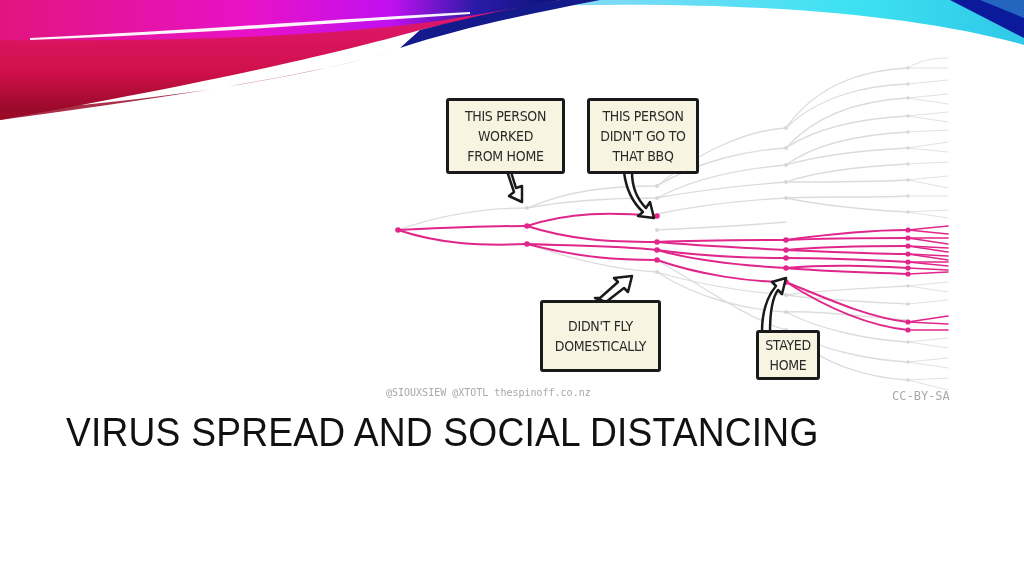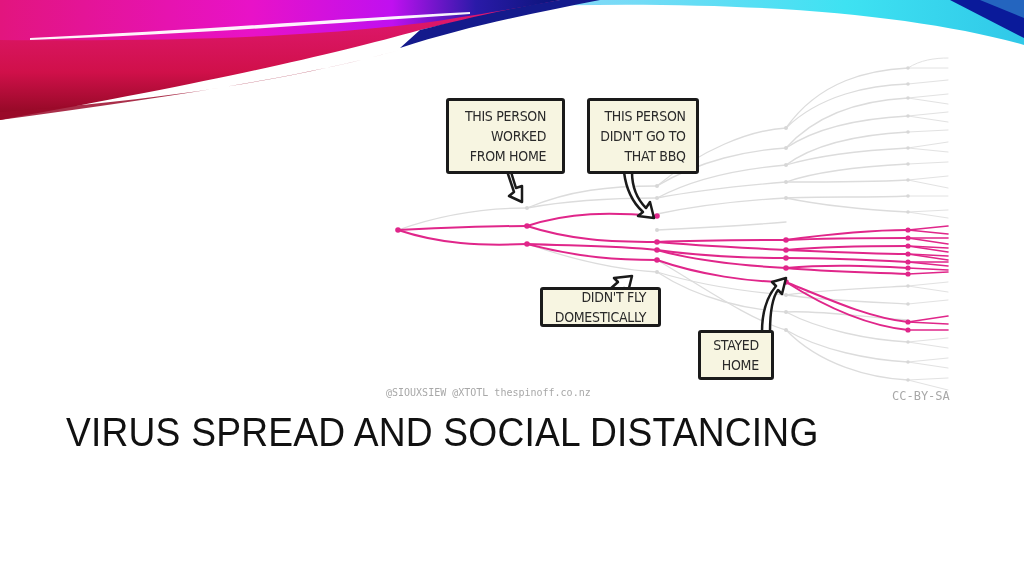--- a/index.html
+++ b/index.html
@@ -11,21 +11,21 @@
   .slide { position: absolute; inset: 0; }
   .deco { position: absolute; left: 0; top: 0; width: 1024px; height: 140px; }
   .illustration { position: absolute; left: 380px; top: 55px; width: 570px; height: 350px; }
   .callout {
     position: absolute;
     background: #f7f5e1;
     border: 3px solid #1a1a1a;
     border-radius: 3px;
     box-sizing: border-box;
     display: flex; align-items: center; justify-content: center;
-    text-align: right;
+    text-align: center;
     font-family: "DejaVu Sans Condensed", "DejaVu Sans", sans-serif;
     font-stretch: condensed;
     color: #2a2a2a;
     font-size: 14px;
     line-height: 20px;
     letter-spacing: -0.3px;
     white-space: pre-line;
   }
   .credit {
     position: absolute;
@@ -256,25 +256,25 @@
   <div class="callout" style="left:446px; top:98px; width:119px; height:76px;">
     <span>THIS PERSON
 WORKED
 FROM HOME</span>
   </div>
   <div class="callout" style="left:587px; top:98px; width:112px; height:76px;">
     <span>THIS PERSON
 DIDN'T GO TO
 THAT BBQ</span>
   </div>
-  <div class="callout" style="left:540px; top:287px; width:121px; height:40px;">
+  <div class="callout" style="left:540px; top:300px; width:121px; height:72px;">
     <span>DIDN'T FLY
 DOMESTICALLY</span>
   </div>
-  <div class="callout" style="left:698px; top:330px; width:76px; height:50px;">
+  <div class="callout" style="left:756px; top:330px; width:64px; height:50px;">
     <span>STAYED
 HOME</span>
   </div>
 
   <div class="credit" style="left:386px; top:387px;">@SIOUXSIEW @XTOTL thespinoff.co.nz</div>
   <div class="credit" style="left:892px; top:389px; font-size:12px;">CC-BY-SA</div>
 
   <div class="title">VIRUS SPREAD AND SOCIAL DISTANCING</div>
 </div>
 

